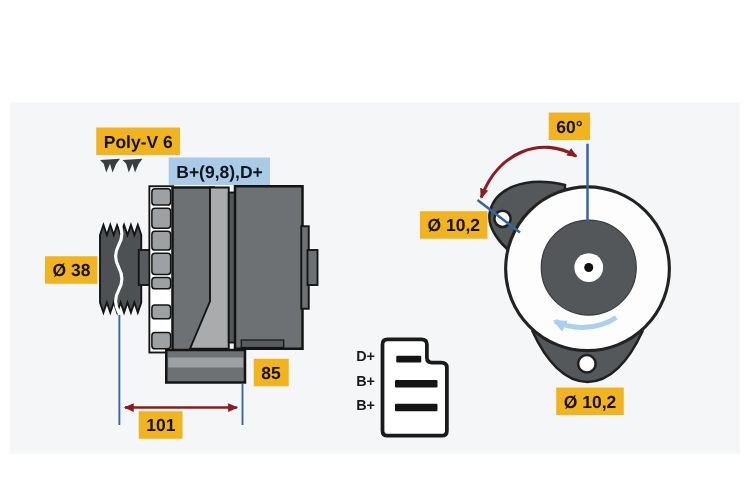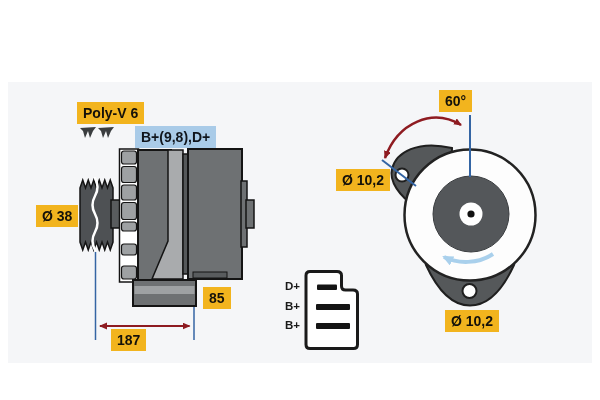--- a/index.html
+++ b/index.html
@@ -117,21 +117,21 @@
       <path d="M461,97 C433,80 398,94 385,130" fill="none" stroke="#8E1B21" stroke-width="2.5" marker-start="url(#arrRed)" marker-end="url(#arrRed)"></path>
 
       <path d="M493,226 C478,236 458,236 444,229" fill="none" stroke="#A9D0EC" stroke-width="4" marker-end="url(#arrBlue)"></path>
     </g>
   </svg>
 
   <div class="lbl yellow" style="left:77px;top:74px">Poly-V 6</div>
   <div class="lbl blue" style="left:135px;top:98px">B+(9,8),D+</div>
   <div class="lbl yellow" style="left:36px;top:177px">Ø 38</div>
   <div class="lbl yellow" style="left:203px;top:259px">85</div>
-  <div class="lbl yellow" style="left:111px;top:301px">187</div>
+  <div class="lbl yellow" style="left:111px;top:301px">101</div>
 
   <div class="lbl yellow" style="left:439px;top:62px">60°</div>
   <div class="lbl yellow" style="left:336px;top:141px">Ø 10,2</div>
   <div class="lbl yellow" style="left:445px;top:282px">Ø 10,2</div>
 
   <div class="pin" style="left:278px;top:253px">D+</div>
   <div class="pin" style="left:278px;top:272.5px">B+</div>
   <div class="pin" style="left:278px;top:291.5px">B+</div>
 </div>
 

